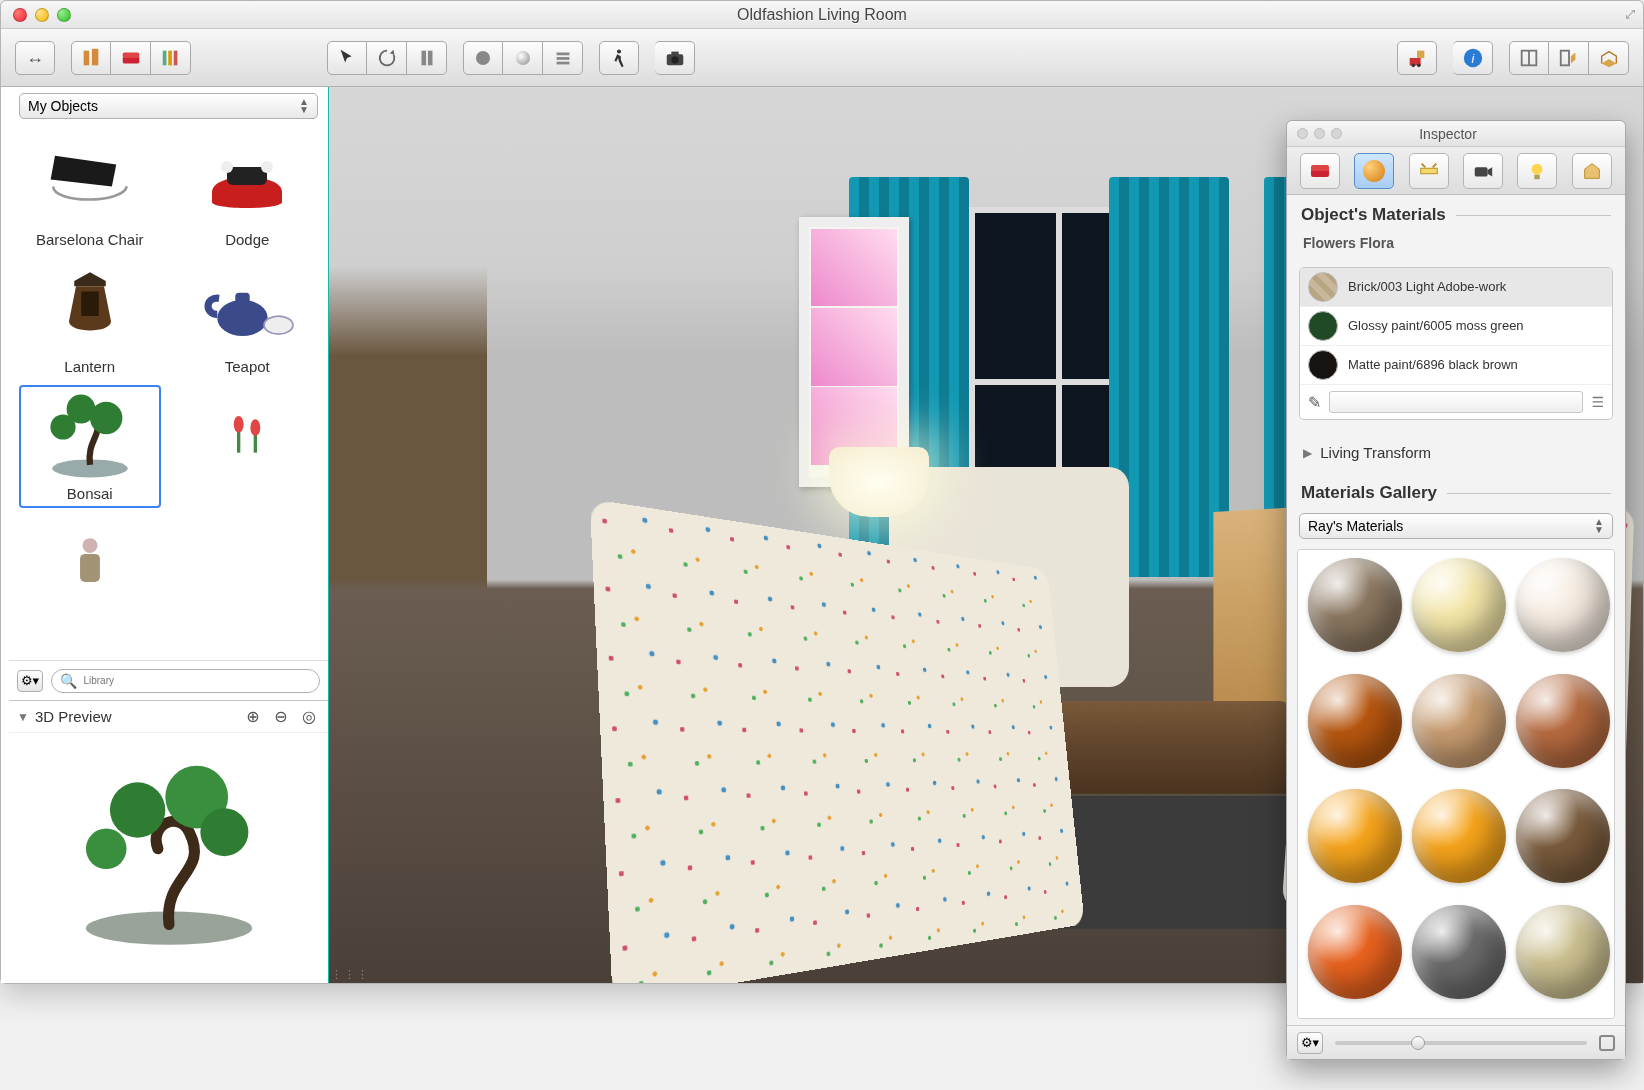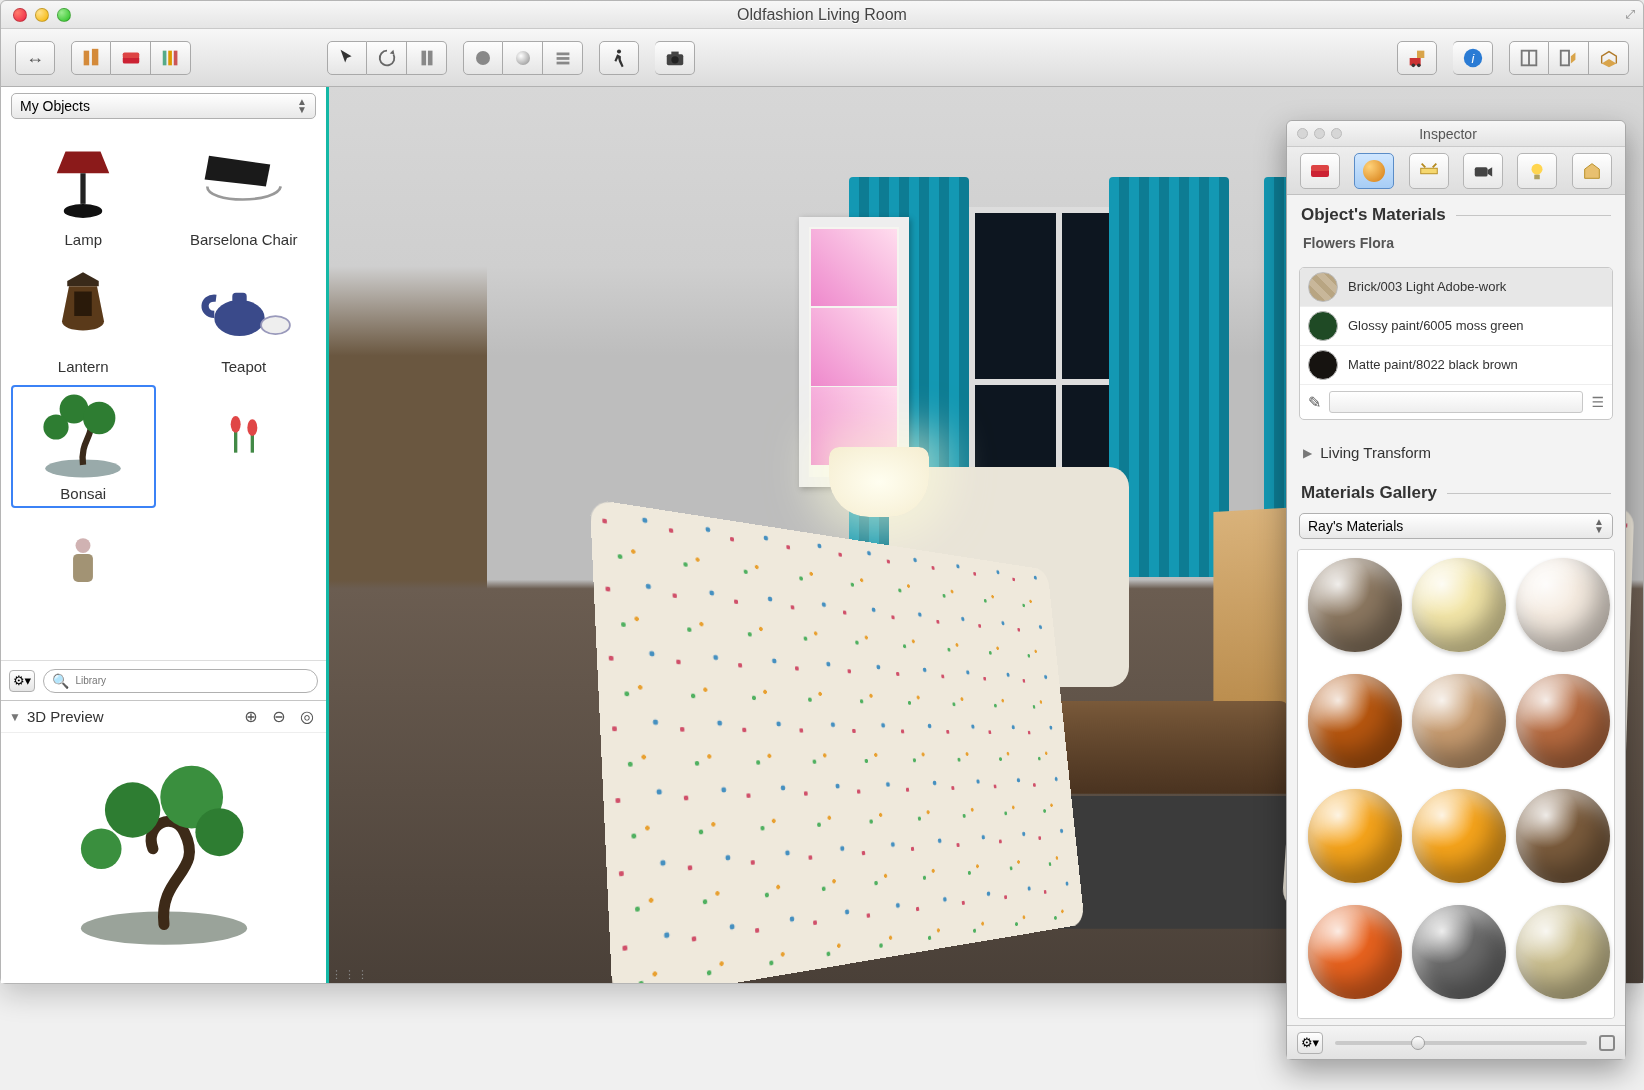--- a/index.html
+++ b/index.html
@@ -39,21 +39,21 @@
 }
 .tb-btn:first-child { border-radius: 5px 0 0 5px; }
 .tb-btn:last-child { border-radius: 0 5px 5px 0; }
 .tb-btn.solo { border-radius: 5px; }
 .tb-btn + .tb-btn { border-left: none; }
 .tb-btn svg { width: 22px; height: 22px; }
 .spacer { flex: 1; }
 
 
 .body { flex: 1; display: flex; min-height: 0; }
-.left-pane { width: 328px; background: #fff; border-right: 3px solid #14b8a6; display: flex; flex-direction: column; }
+.left-pane { width: 328px; background: #fff; border-right: 1px solid #14b8a6; display: flex; flex-direction: column; padding-left: 8px; }
 .select-bar { padding: 6px 10px; }
 .mac-select {
   width: 100%; height: 26px; border-radius: 5px; border: 1px solid #b0b0b0;
   background: linear-gradient(#fff,#e8e8e8); font-size: 14px; padding: 0 8px;
   display: flex; align-items: center; justify-content: space-between; cursor: pointer;
 }
 .mac-select .chev { font-size: 10px; color: #666; line-height: 8px; }
 
 .obj-grid { flex: 1; overflow: hidden; padding: 6px 10px; display: grid; grid-template-columns: 1fr 1fr; gap: 4px 16px; align-content: start; }
 .obj-item { display: flex; flex-direction: column; align-items: center; gap: 4px; padding: 4px; border: 2px solid transparent; border-radius: 4px; cursor: pointer; }
@@ -285,41 +285,42 @@
     <div class="left-pane">
       <div class="select-bar">
         <div class="mac-select">
           <span>My Objects</span>
           <span class="chev">▲<br>▼</span>
         </div>
       </div>
 
       <div class="obj-grid">
 
-        <div class="obj-item">
-          <div class="obj-thumb">
-            <svg class="th-lamp" viewBox="0 0 80 90">
-                <path d="M20 10h40l10 25H10z" fill="#8b1a1a"></path>
-                <rect x="37" y="35" width="6" height="35" fill="#222"></rect>
-                <ellipse cx="40" cy="78" rx="22" ry="8" fill="#111"></ellipse>
-              </svg>
-          </div>
-          <div class="obj-label">Lamp</div>
-        </div>
 
         <div class="obj-item">
           <div class="obj-thumb">
             <svg class="th-chair" viewBox="0 0 100 80">
                 <path d="M10 10l70 10-5 25-70-8z" fill="#1a1a1a"></path>
                 <path d="M8 45c0 20 80 20 84 0" stroke="#999" stroke-width="3" fill="none"></path>
               </svg>
           </div>
           <div class="obj-label">Barselona Chair</div>
         </div>
 
+        <div class="obj-item">
+          <div class="obj-thumb">
+            <svg viewBox="0 0 100 70" width="100" height="70">
+                <path d="M15 45c0-20 70-20 70 0v10c0 8-70 8-70 0z" fill="#c81e1e"></path>
+                <rect x="30" y="20" width="40" height="18" rx="6" fill="#222"></rect>
+                <circle cx="30" cy="20" r="6" fill="#eee"></circle>
+                <circle cx="70" cy="20" r="6" fill="#eee"></circle>
+              </svg>
+          </div>
+          <div class="obj-label">Dodge</div>
+        </div>
 
         <div class="obj-item">
           <div class="obj-thumb">
             <svg viewBox="0 0 80 100" width="70" height="90">
                 <path d="M40 8l18 10v6H22v-6z" fill="#3a2a1a"></path>
                 <path d="M24 24h32l8 40c0 14-48 14-48 0z" fill="#5a3a1a"></path>
                 <rect x="30" y="30" width="20" height="28" fill="#2a1a0a"></rect>
               </svg>
           </div>
           <div class="obj-label">Lantern</div>
@@ -481,21 +482,21 @@
     <div class="mat-row sel">
       <div class="mat-sw" style="background:repeating-linear-gradient(45deg,#c8b79a 0 6px,#b8a582 6px 12px)"></div>
       <div class="mat-label">Brick/003 Light Adobe-work</div>
     </div>
     <div class="mat-row">
       <div class="mat-sw" style="background:#1f4a25"></div>
       <div class="mat-label">Glossy paint/6005 moss green</div>
     </div>
     <div class="mat-row">
       <div class="mat-sw" style="background:#161310"></div>
-      <div class="mat-label">Matte paint/8022 black brown</div>
+      <div class="mat-label">Matte paint/6896 black brown</div>
     </div>
     <div class="picker-row">
       <span class="eyedrop">✎</span>
       <div class="picker-field"></div>
       <span class="menu-icon">☰</span>
     </div>
   </div>
 
   <div class="disclosure-row">
     <span class="tri">▶</span>

